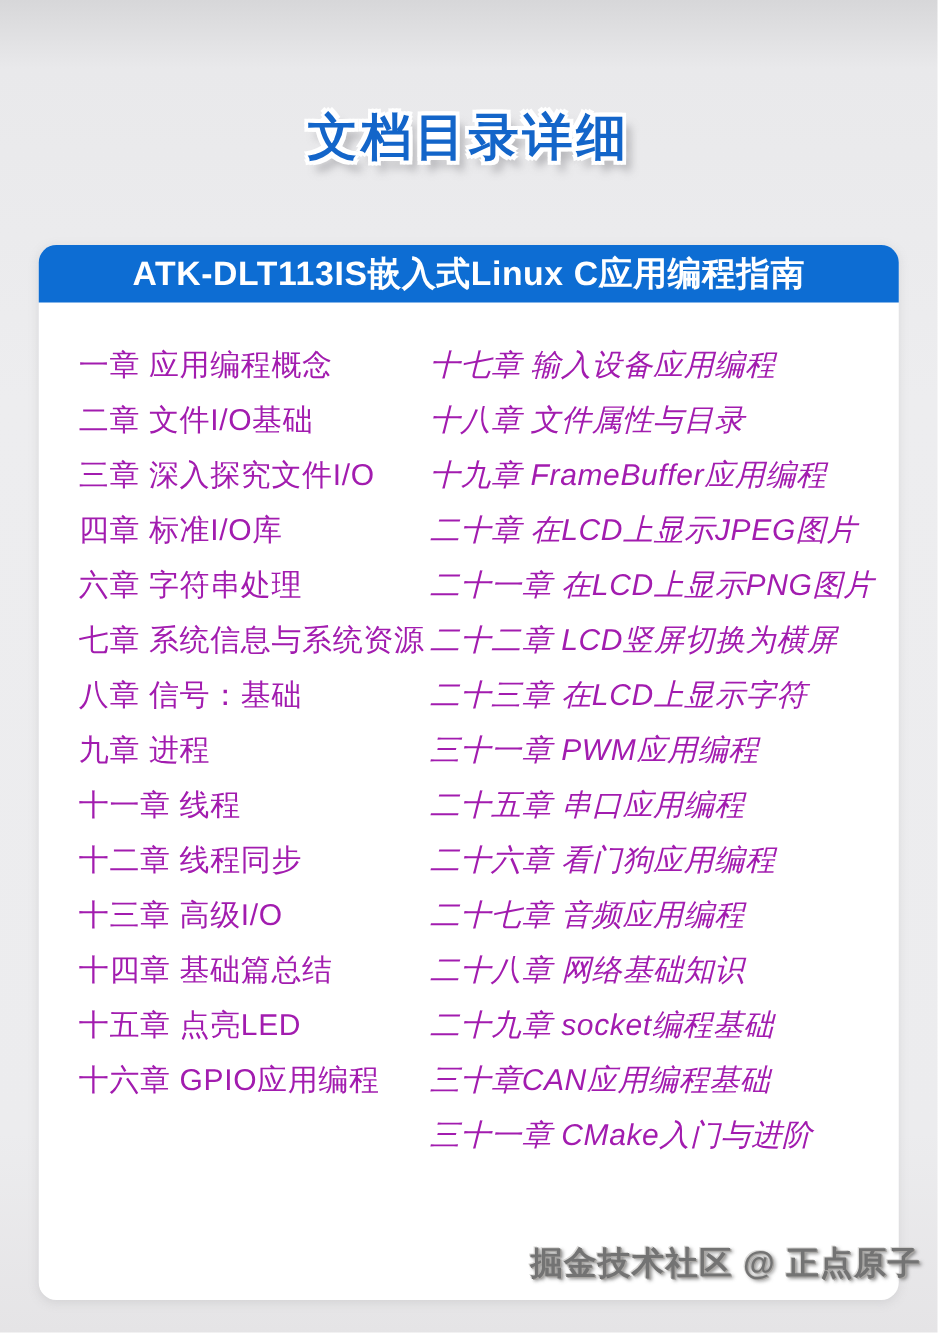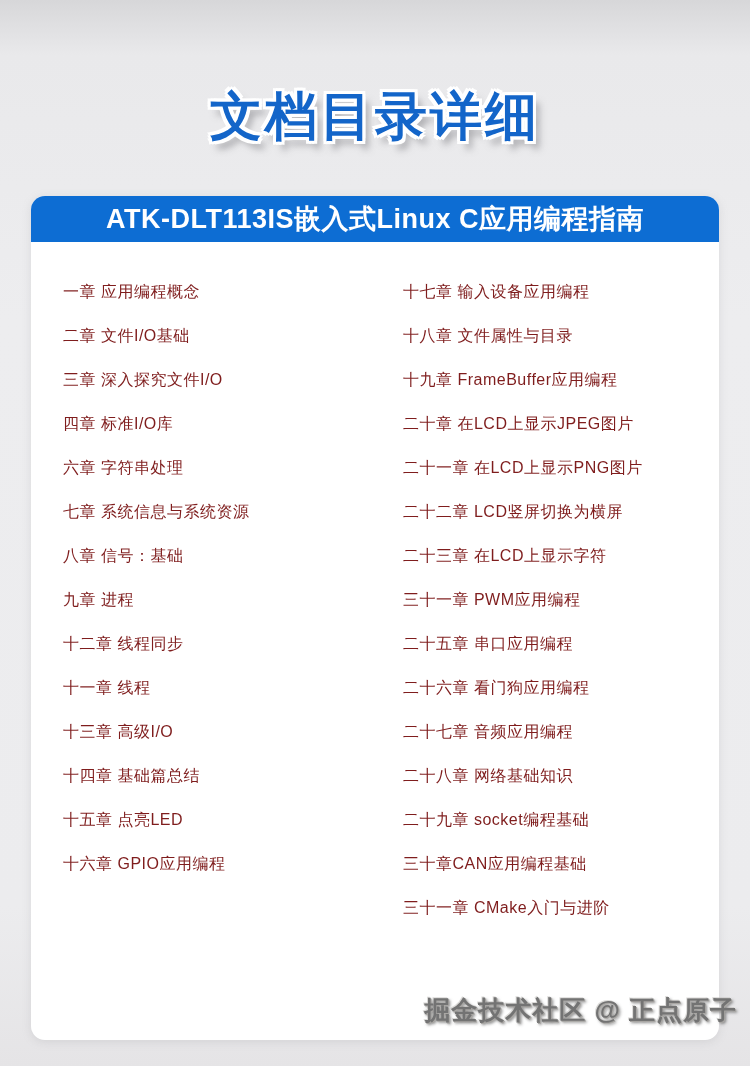--- a/index.html
+++ b/index.html
@@ -11,21 +11,21 @@
     overflow: hidden;
   }
 
   
   .page-title {
     position: absolute;
     top: 82px;
     left: 0;
     width: 100%;
     text-align: center;
-    font-size: 52px;
+    font-size: 40px;
     font-weight: 900;
     letter-spacing: 3px;
     color: #1365c9;
     text-shadow:
       -3px -3px 0 #ffffff, 3px -3px 0 #ffffff,
       -3px 3px 0 #ffffff, 3px 3px 0 #ffffff,
       0 -3px 0 #ffffff, 0 3px 0 #ffffff,
       -3px 0 0 #ffffff, 3px 0 0 #ffffff,
       6px 8px 7px rgba(110,110,115,0.55);
   }
@@ -54,27 +54,27 @@
     font-size: 27px;
     font-weight: 700;
     letter-spacing: 0.5px;
   }
   .card-body {
     display: flex;
     padding: 28px 20px 0 32px;
   }
   .toc-col { display: flex; flex-direction: column; }
   .toc-col-left  { width: 340px; }
-  .toc-col-right { flex: 1; }
+  .toc-col-right { flex: 1; font-style: italic; }
   .toc-item {
     height: 44px;
     display: flex;
     align-items: center;
-    font-size: 16px;
-    color: #7f1d1d;
+    font-size: 24px;
+    color: #a21caf;
     letter-spacing: 0.5px;
     white-space: nowrap;
   }
 
   
   .watermark {
     position: absolute;
     top: 993px;
     right: 13px;
     font-size: 26px;
@@ -110,23 +110,23 @@
 
         <div class="toc-item">六章 字符串处理</div>
 
         <div class="toc-item">七章 系统信息与系统资源</div>
 
         <div class="toc-item">八章 信号：基础</div>
 
         <div class="toc-item">九章 进程</div>
 
 
+        <div class="toc-item">十一章 线程</div>
+
         <div class="toc-item">十二章 线程同步</div>
-
-        <div class="toc-item">十一章 线程</div>
 
         <div class="toc-item">十三章 高级I/O</div>
 
         <div class="toc-item">十四章 基础篇总结</div>
 
         <div class="toc-item">十五章 点亮LED</div>
 
         <div class="toc-item">十六章 GPIO应用编程</div>
       </div>
     <div class="toc-col toc-col-right">

